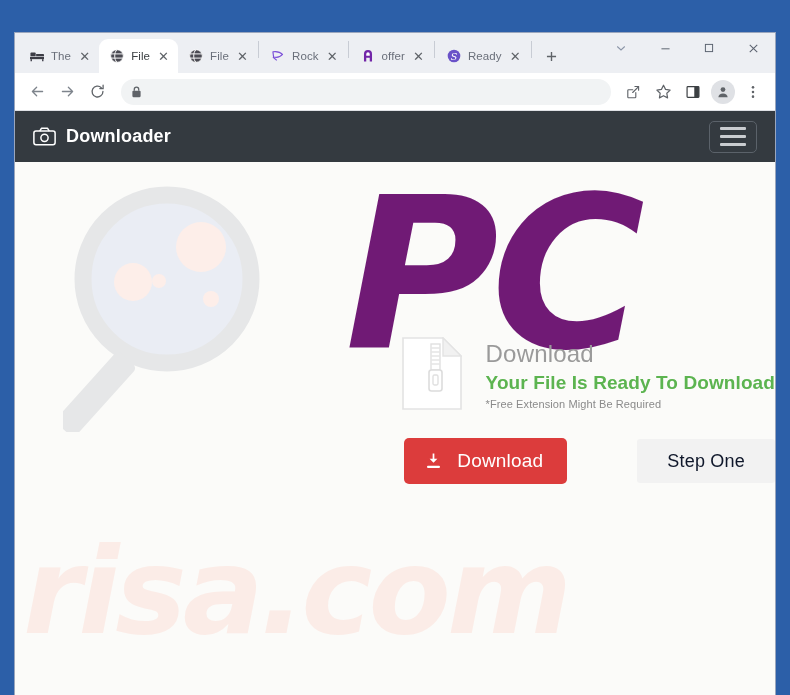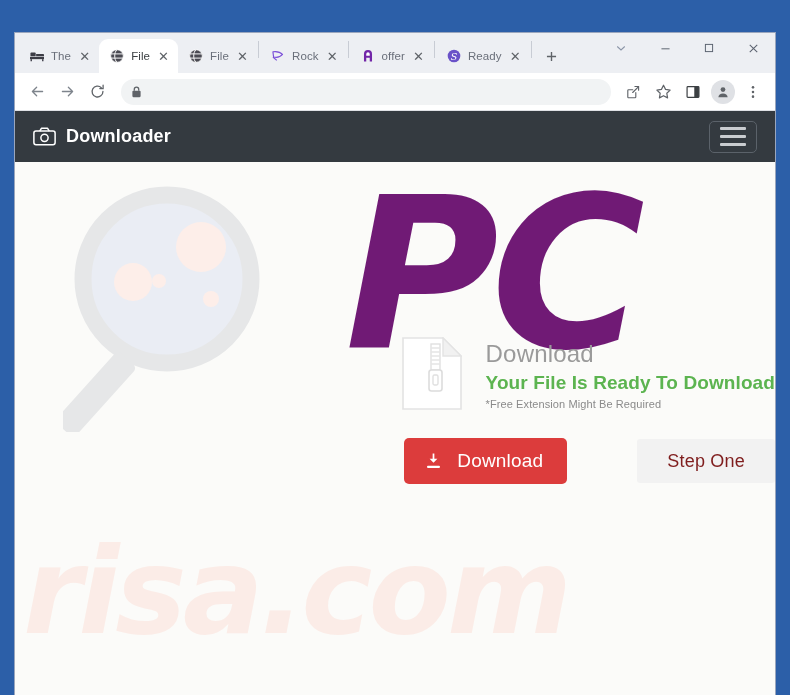--- a/index.html
+++ b/index.html
@@ -298,21 +298,21 @@
     padding: 0 24px 0 20px;
     display: flex;
     align-items: center;
     gap: 14px;
     font-size: 19px;
     font-family: "Liberation Sans", sans-serif;
     letter-spacing: .2px;
   }
   .btn-step {
     background: #f2f2f2;
-    color: #7f1d1d;
+    color: #0f172a;
     border: none;
     border-radius: 3px;
     height: 44px;
     padding: 0 30px;
     font-size: 18px;
     font-family: "Liberation Sans", sans-serif;
     letter-spacing: .2px;
   }
 </style>
 </head>

